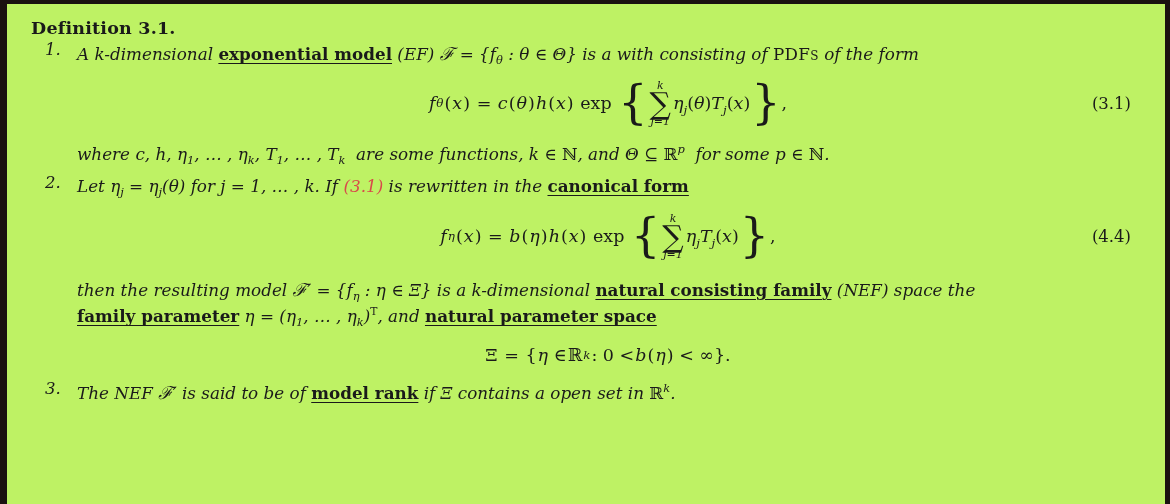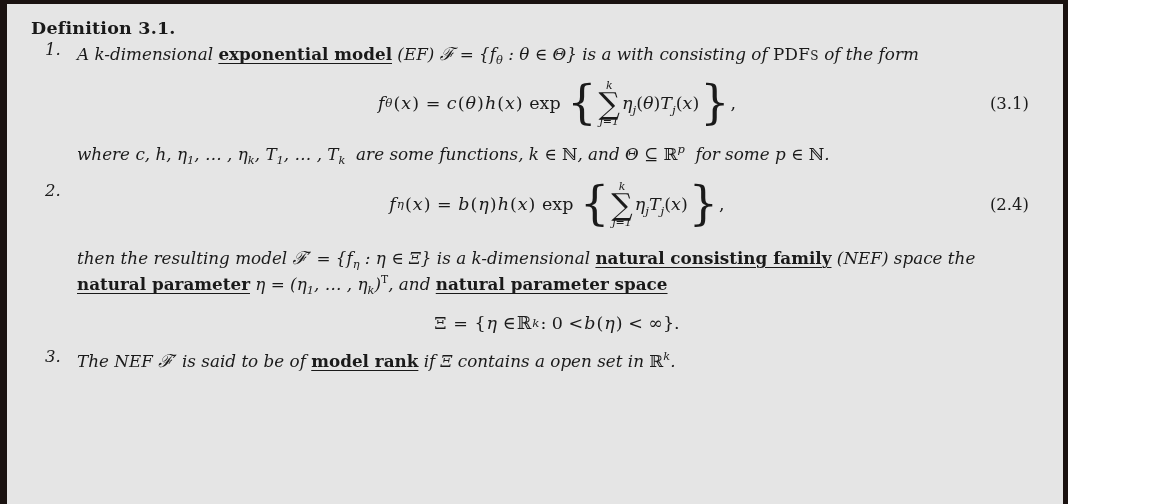--- a/index.html
+++ b/index.html
@@ -2,23 +2,23 @@
 <html><head>
 <meta charset="utf-8">
 <style>
   html, body {
     margin: 0;
     padding: 0;
     background: #ffffff;
   }
   #page {
     position: relative;
-    width: 1068px;
+    width: 1170px;
     height: 504px;
-    background: #e5e5e5;
+    background: #bef264;
     box-sizing: border-box;
     border-left: 7px solid #1a1210;
     border-right: 5px solid #1a1210;
     border-top: 4px solid #1a1210;
     overflow: hidden;
     font-family: "DejaVu Serif", "Liberation Serif", serif;
     color: #1a1a1a;
   }
   #inner {
     position: absolute;
@@ -189,48 +189,54 @@
       </div>
 
       <div class="txt">
         <span class="m">where <span class="m">c</span>, <span class="m">h</span>, η<sub class="s">1</sub>, … , η<sub class="s">k</sub>, <span class="m">T</span><sub class="s">1</sub>, … , <span class="m">T</span><sub class="s">k</sub> &nbsp;are some functions, <span class="m">k</span> ∈ <span class="bb">ℕ</span>, and Θ ⊆ <span class="bb">ℝ</span><sup class="s">p</sup> &nbsp;for some <span class="m">p</span> ∈ <span class="bb">ℕ</span>.</span>
       </div>
     </li>
 
     <li class="item" style="margin-top:6px;">
       <span class="item-num">2.</span>
 
+      <div class="txt">
+        <span class="m">Let η<sub class="s">j</sub> = η<sub class="s">j</sub>(θ) for <span class="m">j</span> = 1, … , <span class="m">k</span>. If</span>
+        <span class="ref">(3.1)</span>
+        <span>is rewritten in the</span>
+        <span class="term">canonical form</span>
+      </div>
 
       <div class="eqrow" style="margin-top:14px;margin-bottom:16px;">
         <span class="eq-inline">
           <span class="m">f</span><sub class="s">η</sub><span class="up">(</span><span class="m">x</span><span class="up">)</span>
           <span class="up">&nbsp;=&nbsp;</span>
           <span class="m">b</span><span class="up">(</span>η<span class="up">)</span><span class="m">h</span><span class="up">(</span><span class="m">x</span><span class="up">)</span>
           <span class="up">&nbsp;exp&nbsp;</span>
           <span class="brace">{</span>
           <span class="sumblk">
             <span class="lim top">k</span>
             <span class="sig">∑</span>
             <span class="lim bot">j=1</span>
           </span>
           <span class="eqbody">η<sub class="s">j</sub><span class="m">T</span><sub class="s">j</sub><span class="up">(</span><span class="m">x</span><span class="up">)</span></span>
           <span class="brace">}</span>
           <span class="cm">,</span>
         </span>
-        <span class="eqnum">(2.4)</span>
+        <span class="eqnum">(4.4)</span>
       </div>
 
       <div class="txt">
         <span class="m">then the resulting model <span class="scr">ℱ</span>′ = {<span class="m">f</span><sub class="s">η</sub> : η ∈ Ξ} is a <span class="m">k</span>-dimensional</span>
         <span class="term">natural consisting family</span>
         <span>(NEF) space the</span>
       </div>
 
       <div class="txt">
-        <span class="term">natural parameter</span>
+        <span class="term">family parameter</span>
         <span class="m">η = (η<sub class="s">1</sub>, … , η<sub class="s">k</sub>)<sup class="up-s">T</sup>, <span class="m">and</span></span>
         <span class="term">natural parameter space</span>
       </div>
 
       <div class="eqrow" style="margin-top:16px;margin-bottom:14px;">
         <span class="eq-inline">
           <span class="up">Ξ</span><span class="up">&nbsp;=&nbsp;</span><span class="up">{</span>η ∈ <span class="bb">ℝ</span><sup class="s">k</sup> <span class="up">: 0 &lt; </span><span class="m">b</span><span class="up">(</span>η<span class="up">) &lt; ∞}.</span>
         </span>
       </div>
     </li>

